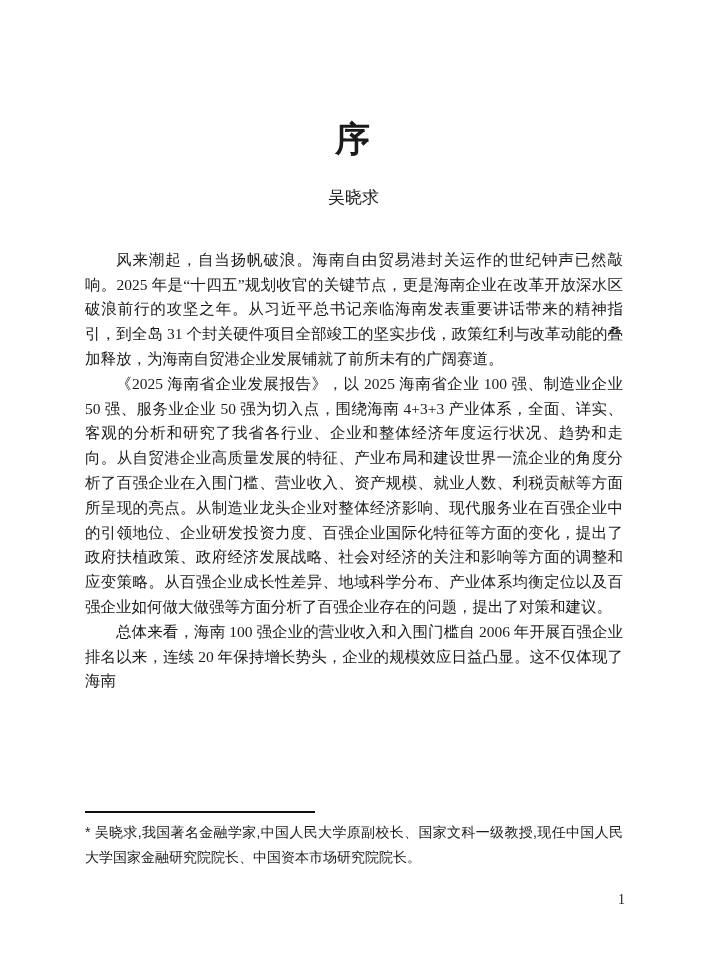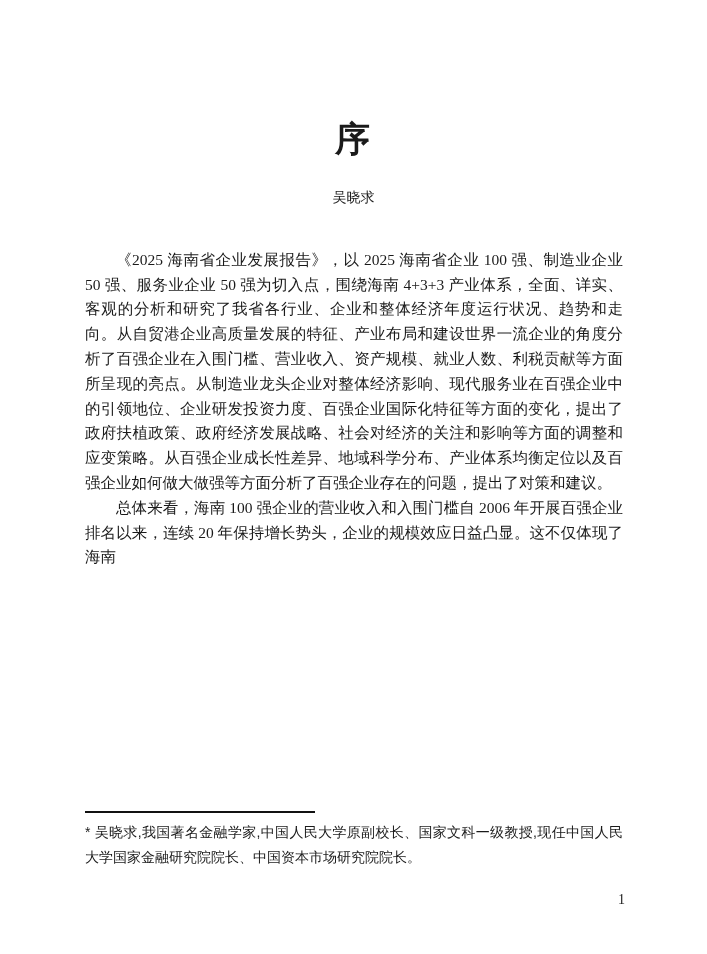--- a/index.html
+++ b/index.html
@@ -22,21 +22,21 @@
     padding-top: 95px;
     text-align: center;
     font-size: 35px;
     line-height: 44px;
     font-weight: bold;
     letter-spacing: 2px;
   }
   .doc-author {
     margin-top: 18px;
     text-align: center;
-    font-size: 14px;
+    font-size: 17px;
     line-height: 24px;
     font-weight: normal;
   }
   .doc-body {
     margin: 38px 84px 0 85px;
     font-size: 15.5px;
     line-height: 24.8px;
     text-align: justify;
     max-height: 575px;
     overflow: hidden;
@@ -76,20 +76,21 @@
 </head>
 <body>
 
 <div class="page">
 
   <h1 class="doc-title">序</h1>
 
   <div class="doc-author">吴晓求</div>
 
   <div class="doc-body">
+    <p>风来潮起，自当扬帆破浪。海南自由贸易港封关运作的世纪钟声已然敲响。2025 年是“十四五”规划收官的关键节点，更是海南企业在改革开放深水区破浪前行的攻坚之年。从习近平总书记亲临海南发表重要讲话带来的精神指引，到全岛 31 个封关硬件项目全部竣工的坚实步伐，政策红利与改革动能的叠加释放，为海南自贸港企业发展铺就了前所未有的广阔赛道。</p>
     <p>《2025 海南省企业发展报告》，以 2025 海南省企业 100 强、制造业企业 50 强、服务业企业 50 强为切入点，围绕海南 4+3+3 产业体系，全面、详实、客观的分析和研究了我省各行业、企业和整体经济年度运行状况、趋势和走向。从自贸港企业高质量发展的特征、产业布局和建设世界一流企业的角度分析了百强企业在入围门槛、营业收入、资产规模、就业人数、利税贡献等方面所呈现的亮点。从制造业龙头企业对整体经济影响、现代服务业在百强企业中的引领地位、企业研发投资力度、百强企业国际化特征等方面的变化，提出了政府扶植政策、政府经济发展战略、社会对经济的关注和影响等方面的调整和应变策略。从百强企业成长性差异、地域科学分布、产业体系均衡定位以及百强企业如何做大做强等方面分析了百强企业存在的问题，提出了对策和建议。</p>
     <p>总体来看，海南 100 强企业的营业收入和入围门槛自 2006 年开展百强企业排名以来，连续 20 年保持增长势头，企业的规模效应日益凸显。这不仅体现了海南</p>
   </div>
 
   <div class="footnote">
     <div class="footnote-rule"></div>
     <div class="footnote-text">* 吴晓求,我国著名金融学家,中国人民大学原副校长、国家文科一级教授,现任中国人民大学国家金融研究院院长、中国资本市场研究院院长。</div>
   </div>
 
   <div class="page-number">1</div>

